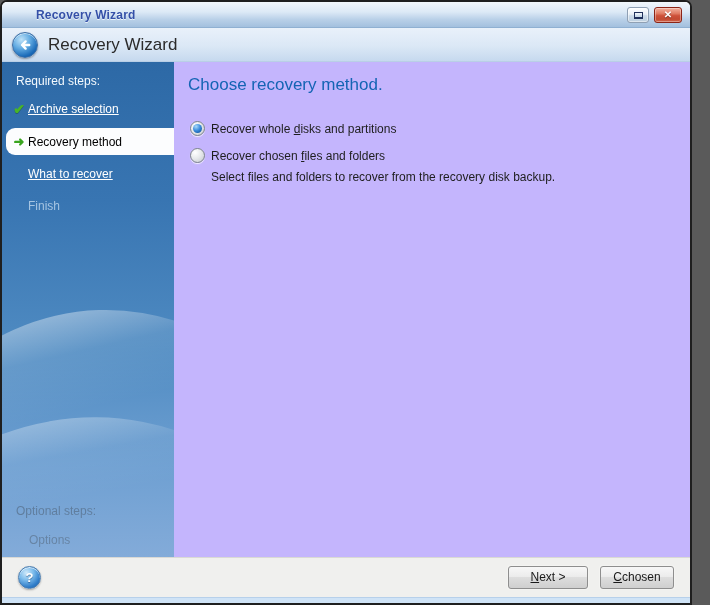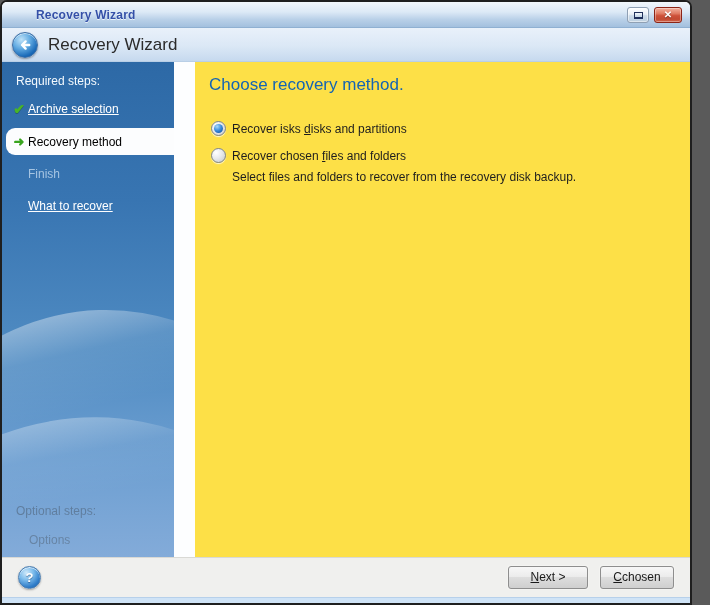--- a/index.html
+++ b/index.html
@@ -52,21 +52,21 @@
   .back-btn {
     width:26px; height:26px; border-radius:50%;
     background:radial-gradient(circle at 35% 28%, #bfe2f8 0%, #62abe2 38%, #1a6ab8 72%, #0c4e94 100%);
     border:1px solid #3c6ea6;
     box-shadow:0 1px 2px rgba(0,0,0,0.35), 0 1px 0 rgba(255,255,255,0.6) inset;
     display:flex; align-items:center; justify-content:center;
   }
   .header-title { margin-left:10px; font-size:17px; color:#2b2b2b; }
 
   
-  .body { flex:1 1 auto; display:flex; min-height:0;gap:21px; }
+  .body { flex:1 1 auto; display:flex; min-height:0; }
 
   .sidebar {
     position:relative; width:172px; flex:0 0 172px; overflow:hidden;
     background:linear-gradient(180deg,#2d69a6 0%,#3875b2 28%,#4f8bc2 58%,#6fa0d2 82%,#83abd9 100%);
     color:#fff; font-size:12px;
   }
   .sidebar::before {
     content:''; position:absolute; left:-70%; top:50%; width:260%; height:90%;
     border-radius:50%; transform:rotate(-13deg);
     background:linear-gradient(180deg, rgba(255,255,255,0.38) 0%, rgba(255,255,255,0.10) 9%, rgba(255,255,255,0.0) 22%);
@@ -92,21 +92,21 @@
   }
   .step-row.current .step-label { color:#000000; }
   .step-row.link-2 { margin-top:6px; }
   .step-row.disabled { margin-top:6px; }
   .step-row.disabled .step-label { color:#a5c4e2; }
 
   .optional-block { position:absolute; left:0; bottom:0; width:100%; z-index:2; }
   .optional-label { padding-left:14px; color:rgba(45,45,45,0.32); position:absolute; bottom:39px; width:100%; }
   .optional-item  { padding-left:27px; color:rgba(45,45,45,0.30); position:absolute; bottom:10px; width:100%; }
 
-  .content { flex:1 1 auto; background:#fde047; position:relative; padding:13px 0 0 14px; }
+  .content { flex:1 1 auto; background:#c4b5fd; position:relative; padding:13px 0 0 14px; }
   .content-heading { font-size:17px; color:#1464b4; }
 
   .option-row { display:flex; align-items:center; margin-left:2px; }
   .option-row.first { margin-top:26px; }
   .option-row.second { margin-top:12px; }
   .radio {
     width:15px; height:15px; border-radius:50%; flex:0 0 15px;
     border:1px solid #7e858c;
     background:radial-gradient(circle at 32% 28%, #ffffff 0%, #e8eaec 45%, #c2c7cc 100%);
     box-shadow:0 1px 1px rgba(255,255,255,0.8);
@@ -182,45 +182,45 @@
         <div class="step-row done step-link">
           <span class="step-icon check-glyph">✔</span>
           <span class="step-label">Archive selection</span>
         </div>
 
         <div class="step-row current">
           <span class="step-icon arrow-glyph">➜</span>
           <span class="step-label">Recovery method</span>
         </div>
 
+        <div class="step-row link-2 step-link">
+          <span class="step-icon"></span>
+          <span class="step-label">What to recover</span>
+        </div>
+
         <div class="step-row disabled">
           <span class="step-icon"></span>
           <span class="step-label">Finish</span>
-        </div>
-
-        <div class="step-row link-2 step-link">
-          <span class="step-icon"></span>
-          <span class="step-label">What to recover</span>
         </div>
 
         <div class="optional-block">
           <div class="optional-label">Optional steps:</div>
           <div class="optional-item">Options</div>
         </div>
       </div>
     </div>
 
     <div class="content">
       <div class="content-heading">Choose recovery method.</div>
 
       <div class="option-row first">
         <span class="radio selected">
             <span class="dot"></span>
           </span>
-        <span class="option-label"><span>Recover isks </span><span class="accel">d</span><span>isks and partitions</span></span>
+        <span class="option-label"><span>Recover whole </span><span class="accel">d</span><span>isks and partitions</span></span>
       </div>
 
       <div class="option-row second">
         <span class="radio"></span>
         <span class="option-label"><span>Recover chosen </span><span class="accel">f</span><span>iles and folders</span></span>
       </div>
 
       <div class="option-desc">Select files and folders to recover from the recovery disk backup.</div>
     </div>
   </div>

